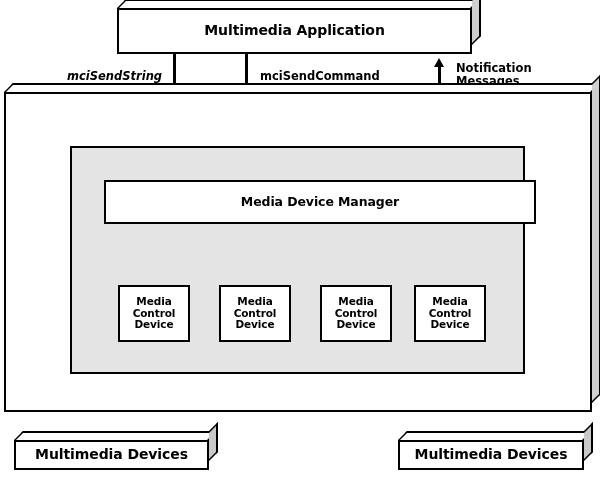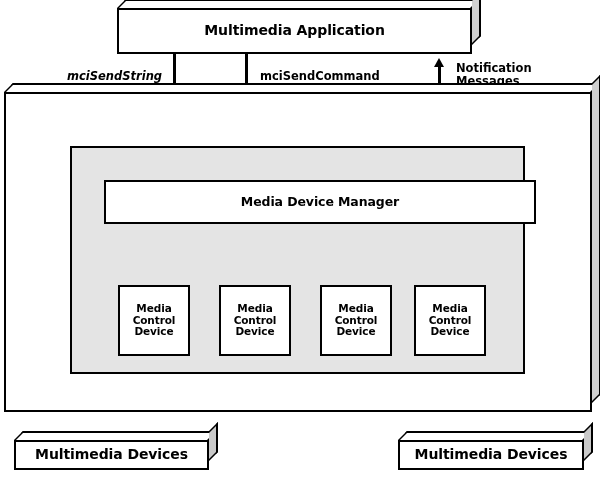--- a/index.html
+++ b/index.html
@@ -90,21 +90,21 @@
 
   #mmpm-panel { left: 70px; top: 146px; width: 455px; height: 228px; }
   #mmpm-panel > .face { background: #e4e4e4; }
   #mmpm-panel > .side { background: #c8c8c8; }
   #mmpm-panel > .topslab { background: #ffffff; }
 
   #mdm-box { left: 104px; top: 180px; width: 432px; height: 44px; }
   #mdm-box .lbl { font-size: 12.5px; }
   #mdm-box > .side { background: #c9c9c9; }
 
-  .mcd-box { width: 72px; height: 71px; }
+  .mcd-box { width: 72px; height: 57px; }
   .mcd-box .lbl { font-size: 10.5px; }
   .mcd-box > .side { background: #cfcfcf; }
   .mcd-box > .topslab { background: #ffffff; }
   #mcd-0 { left: 118px; top: 285px; }
   #mcd-1 { left: 219px; top: 285px; }
   #mcd-2 { left: 320px; top: 285px; }
   #mcd-3 { left: 414px; top: 285px; }
 
   .mmdev-box { height: 30px; }
   .mmdev-box .lbl { font-size: 14px; }

